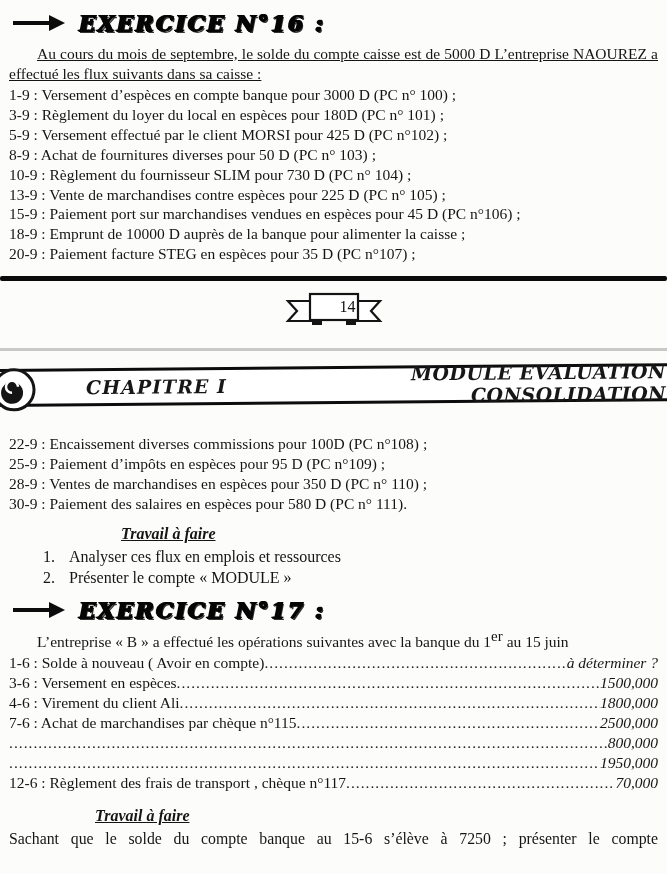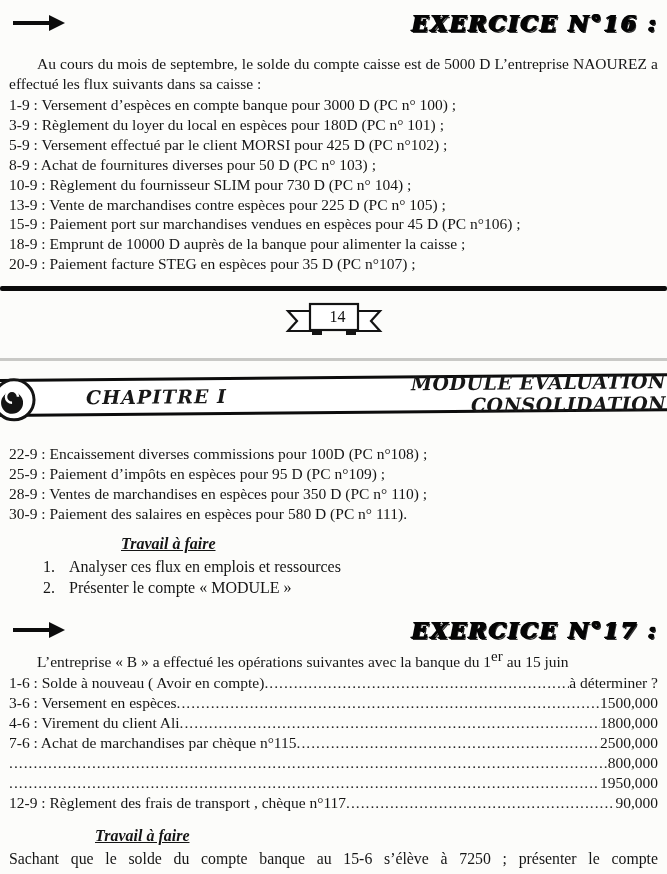--- a/index.html
+++ b/index.html
@@ -6,56 +6,56 @@
   html, body { width: 667px; height: 874px; overflow: hidden; }
   body {
     background: #fcfcfa;
     color: #151515;
     font-family: "Liberation Serif", serif;
     position: relative;
   }
   .page { padding: 6px 9px 0 9px; }
 
   
-  .ex-header { display: flex; align-items: center; gap: 14px; height: 34px; justify-content: space-between; }
+  .ex-header { display: flex; align-items: center; gap: 14px; height: 34px; }
   .arrow { position: relative; width: 52px; height: 16px; flex: 0 0 auto; margin-left: 4px; }
   .arrow .shaft { position: absolute; left: 0; top: 6px; width: 38px; height: 4px; background: #0c0c0c; }
   .arrow .head {
     position: absolute; right: 0; top: 0;
     width: 0; height: 0;
     border-left: 16px solid #0c0c0c;
     border-top: 8px solid transparent;
     border-bottom: 8px solid transparent;
   }
   .ex-title {
     font-family: "DejaVu Serif", serif;
     font-weight: bold; font-style: italic;
     font-size: 22px; letter-spacing: 2px; color: #050505;
     text-shadow: 1px 0 0 #050505, -1px 0 0 #050505, 0 1px 0 #050505, 1.5px 1.5px 0 #333;
     transform: scaleY(1.05);
   }
 
   
   .intro {
     font-size: 15.5px; line-height: 19.5px;
-    text-align: justify; text-indent: 28px; margin-top: 14px;
+    text-align: justify; text-indent: 28px; margin-top: 4px; text-decoration: underline;
   }
   .flux-list { margin-top: 2px; }
   .flux-line { font-size: 15.5px; line-height: 19.9px; white-space: nowrap; }
 
   
   .thick-rule { margin-top: 12px; margin-left: -9px; width: 667px; height: 5px; background: #0b0b0b; border-radius: 2px; }
   .page-break-line { margin-top: 17px; margin-left: -9px; width: 667px; height: 3px; background: #c9c9c6; }
 
   
   .ribbon-wrap { margin-top: 10px; display: flex; justify-content: center; position: relative; height: 40px; }
   .ribbon { position: relative; width: 104px; height: 40px; }
   .ribbon svg { display: block; }
   .ribbon .num {
-    position: absolute; left: 4px; top: 4px; width: 100%; height: 24px;
+    position: absolute; left: 14px; top: 4px; width: 100%; height: 24px;
     display: flex; align-items: center; justify-content: center;
     font-size: 16px; color: #111;
   }
 
   
   .chapter-band {
     position: relative; margin-top: 15px; margin-left: -9px; width: 676px;
     height: 38px; background: #fff;
     border-top: 3.5px solid #0c0c0c; border-bottom: 3.5px solid #0c0c0c;
     transform: rotate(-0.5deg);
@@ -78,30 +78,30 @@
   
   .travail-heading {
     font-weight: bold; font-style: italic; text-decoration: underline;
     font-size: 16px; line-height: 20px;
   }
   .travail-1 { margin-top: 10px; margin-left: 112px; }
   .task-list { margin-top: 2px; }
   .task { display: flex; font-size: 16px; line-height: 21.5px; padding-left: 34px; }
   .task .num { width: 26px; flex: 0 0 auto; }
 
-  .ex17-header { margin-top: 14px; }
+  .ex17-header { margin-top: 4px; }
   .intro17 { font-size: 15.5px; line-height: 20px; text-indent: 28px; margin-top: 5px; }
   sup { font-size: 15px; vertical-align: super; line-height: 0; }
 
   
   .op-list { margin-top: 1px; }
   .op { display: flex; align-items: baseline; font-size: 15.5px; line-height: 20px; }
   .op .leader { flex: 1; overflow: hidden; white-space: nowrap; letter-spacing: 1px; color: #222; }
   .op .leader::before { content: "...................................................................................................................................................."; }
-  .op .amount { flex: 0 0 auto; }
+  .op .amount { flex: 0 0 auto; font-style: italic; }
 
   .travail-2 { margin-top: 13px; margin-left: 86px; }
   .closing {
     margin-top: 2px; font-size: 15.8px; line-height: 21px;
     text-align: justify; text-align-last: justify;
   }
 </style>
 </head>
 <body>
 
@@ -212,23 +212,23 @@
     </div>
     <div class="op">
       <span class="leader"></span>
       <span class="amount">800,000</span>
     </div>
     <div class="op">
       <span class="leader"></span>
       <span class="amount">1950,000</span>
     </div>
     <div class="op">
-      <span>12-9 : Règlement des frais de transport , chèque n°117</span>
-      <span class="leader"></span>
-      <span class="amount">90,000</span>
+      <span>12-6 : Règlement des frais de transport , chèque n°117</span>
+      <span class="leader"></span>
+      <span class="amount">70,000</span>
     </div>
   </div>
 
   <div>
     <p class="travail-heading travail-2">Travail à faire</p>
     <p class="closing">Sachant que le solde du compte banque au 15-6 s’élève à 7250 ; présenter le compte</p>
   </div>
 
 </div>
 

